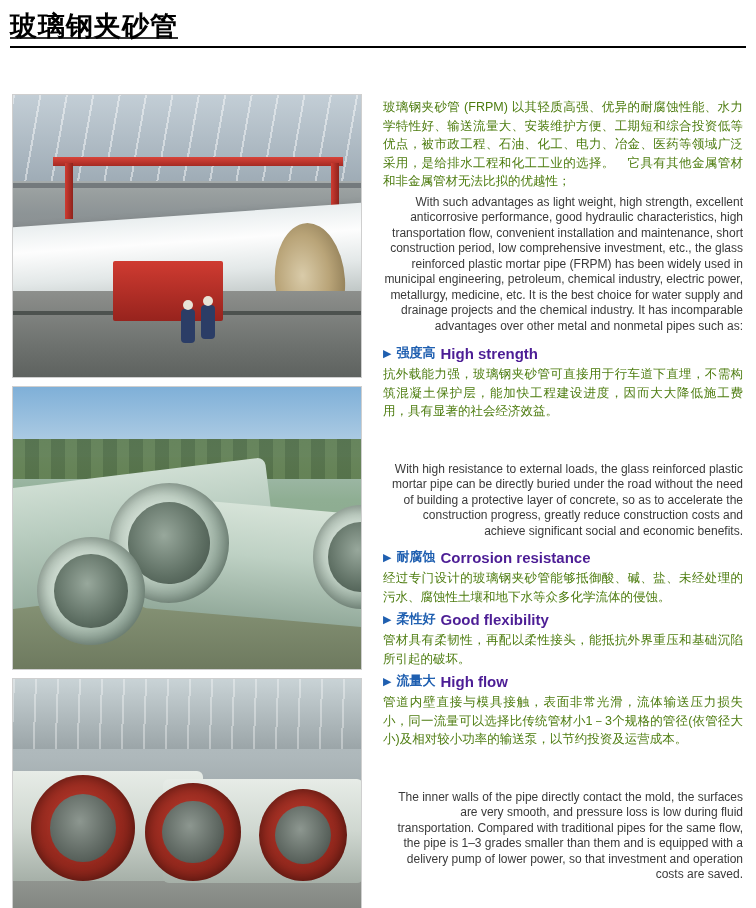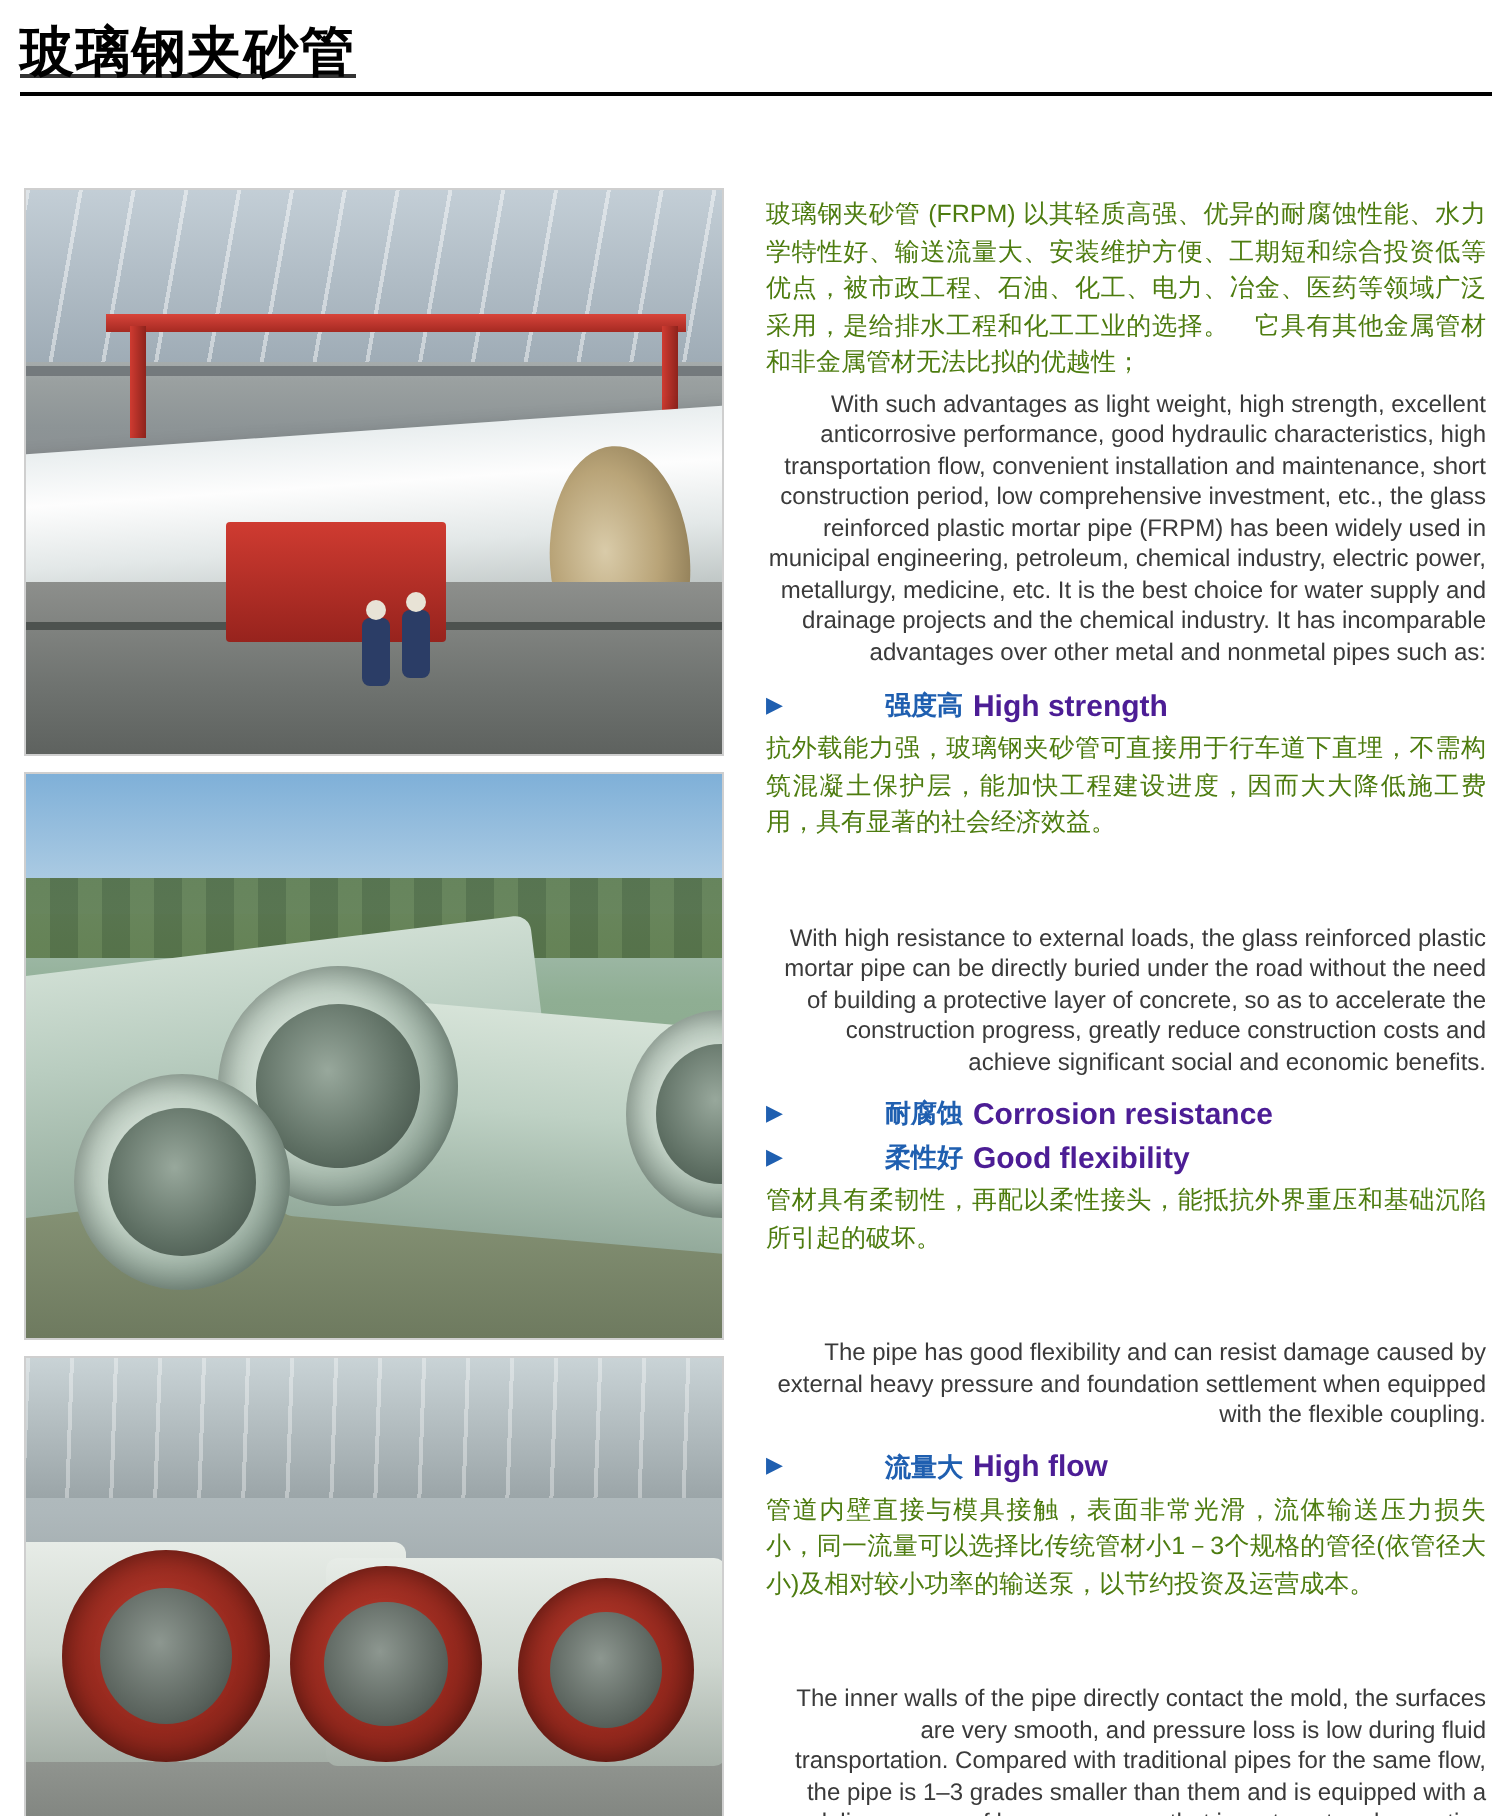--- a/index.html
+++ b/index.html
@@ -215,21 +215,20 @@
   }
   .arrow-icon {
     color: #1f5fb0;
     font-size: 11px;
     line-height: 11px;
   }
   .feat-cn {
     font-size: 13px;
     font-weight: bold;
     color: #1f5fb0;
-    margin-left: 46px;
   }
   .feat-en {
     font-size: 15px;
     font-weight: bold;
     color: #4c1d95;
   }
   .feature .para-cn { margin-bottom: 3px; }
   .feature .para-en { margin-bottom: 9px; margin-top: 41px; }
 </style>
 </head>
@@ -299,30 +298,30 @@
         <p class="para-cn">抗外载能力强，玻璃钢夹砂管可直接用于行车道下直埋，不需构筑混凝土保护层，能加快工程建设进度，因而大大降低施工费用，具有显著的社会经济效益。</p>
         <p class="para-en">With high resistance to external loads, the glass reinforced plastic mortar pipe can be directly buried under the road without the need of building a protective layer of concrete, so as to accelerate the construction progress, greatly reduce construction costs and achieve significant social and economic benefits.</p>
       </div>
 
       <div class="feature">
         <div class="feature-head">
           <span class="arrow-icon">▶</span>
           <span class="feat-cn">耐腐蚀</span>
           <span class="feat-en">Corrosion resistance</span>
         </div>
+        <p class="para-cn">经过专门设计的玻璃钢夹砂管能够抵御酸、碱、盐、未经处理的污水、腐蚀性土壤和地下水等众多化学流体的侵蚀。</p>
       </div>
 
       <div class="feature">
         <div class="feature-head">
           <span class="arrow-icon">▶</span>
           <span class="feat-cn">柔性好</span>
           <span class="feat-en">Good flexibility</span>
         </div>
         <p class="para-cn">管材具有柔韧性，再配以柔性接头，能抵抗外界重压和基础沉陷所引起的破坏。</p>
-        <p class="para-en">The pipe has good flexibility and can resist damage caused by external heavy pressure and foundation settlement when equipped with the flexible coupling.</p>
       </div>
 
       <div class="feature">
         <div class="feature-head">
           <span class="arrow-icon">▶</span>
           <span class="feat-cn">流量大</span>
           <span class="feat-en">High flow</span>
         </div>
         <p class="para-cn">管道内壁直接与模具接触，表面非常光滑，流体输送压力损失小，同一流量可以选择比传统管材小1－3个规格的管径(依管径大小)及相对较小功率的输送泵，以节约投资及运营成本。</p>
         <p class="para-en">The inner walls of the pipe directly contact the mold, the surfaces are very smooth, and pressure loss is low during fluid transportation. Compared with traditional pipes for the same flow, the pipe is 1–3 grades smaller than them and is equipped with a delivery pump of lower power, so that investment and operation costs are saved.</p>

